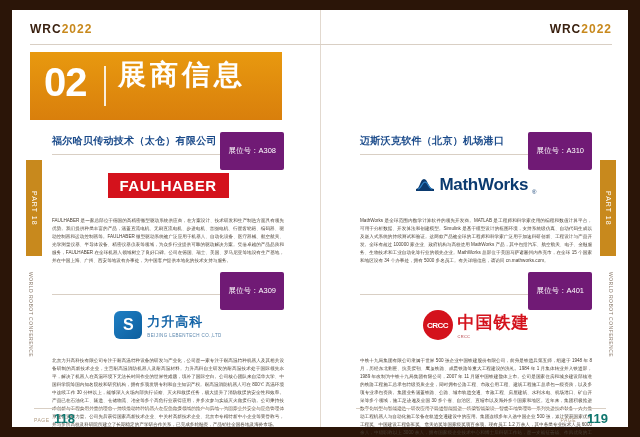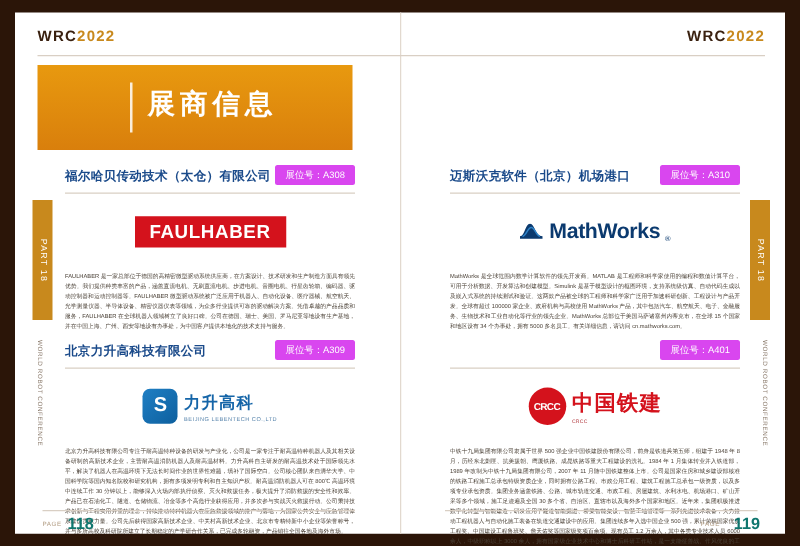--- a/index.html
+++ b/index.html
@@ -53,22 +53,22 @@
   }
   .title-num{
     position:absolute;left:14px;top:8px;
     font-size:40px;font-weight:bold;color:#ffffff;
     font-family:"Liberation Sans", sans-serif;letter-spacing:-1px;
   }
   .title-sep{
     position:absolute;left:74px;top:14px;width:2px;height:40px;background:#ffffff;opacity:.85;
   }
   .title-text{
-    position:absolute;left:88px;top:16px;
-    font-size:22px;font-weight:bold;color:#ffffff;letter-spacing:4px;
+    position:absolute;left:88px;top:4px;
+    font-size:28px;font-weight:bold;color:#ffffff;letter-spacing:4px;
   }
 
   
   .side-tab{
     position:absolute;width:16px;background:#c8891d;
     color:#fff;font-size:7px;letter-spacing:1px;
     display:flex;align-items:center;justify-content:center;
     writing-mode:vertical-rl;text-orientation:upright;
   }
   .tab-l{left:14px;top:150px;height:96px;}
@@ -83,22 +83,22 @@
 
   
   .card{position:absolute;}
   .card-head{position:relative;height:18px;}
   .co-name{
     position:absolute;left:0;top:0;font-size:10px;color:#1a4a8a;font-weight:bold;
     letter-spacing:.3px;
   }
   .booth{
     position:absolute;right:0;top:-2px;
-    background:#d946ef;color:#fff;font-size:7.5px;
-    padding:3px 8px;border-radius:2px;white-space:nowrap;
+    background:#701a75;color:#fff;font-size:7.5px;
+    padding:14px 8px;border-radius:2px;white-space:nowrap;
   }
   .rule{height:1px;background:#d9cfc4;margin-top:2px;}
   .logo-area{
     height:52px;display:flex;align-items:center;justify-content:center;
     margin-top:4px;
   }
   .desc{
     font-size:4.6px;line-height:1.75;color:#4a4036;text-align:justify;
     margin-top:6px;
   }
@@ -163,20 +163,21 @@
       <div class="logo logo-left">
         <span class="wrc">WRC</span><span>2022</span>
       </div>
       <div class="logo logo-right">
         <span class="wrc">WRC</span><span>2022</span>
       </div>
       <div class="hdr-rule"></div>
     </div>
 
     <div class="title-block">
+      <div class="title-num">02</div>
       <div class="title-sep"></div>
       <div class="title-text">展商信息</div>
     </div>
 
     <div class="side-tab tab-l">
       <span class="part">PART 18</span>
     </div>
     <div class="side-tab tab-r">
       <span class="part">PART 18</span>
     </div>
@@ -211,21 +212,20 @@
           </span>
           <span class="mw-txt">MathWorks</span>
             <span class="mw-reg">®</span>
         </span>
       </div>
       <div class="desc">MathWorks 是全球范围内数学计算软件的领先开发商。MATLAB 是工程师和科学家使用的编程和数值计算平台，可用于分析数据、开发算法和创建模型。Simulink 是基于模型设计的框图环境，支持系统级仿真、自动代码生成以及嵌入式系统的持续测试和验证。这两款产品被全球的工程师和科学家广泛用于加速科研创新、工程设计与产品开发。全球有超过 100000 家企业、政府机构与高校使用 MathWorks 产品，其中包括汽车、航空航天、电子、金融服务、生物技术和工业自动化等行业的领先企业。MathWorks 总部位于美国马萨诸塞州内蒂克市，在全球 15 个国家和地区设有 34 个办事处，拥有 5000 多名员工。有关详细信息，请访问 cn.mathworks.com。</div>
     </div>
 
     <div class="card" style="left:40px;top:264px;width:232px;">
       <div class="card-head">
-        <div class="co-name">北京力升高科技有限公司</div>
         <div class="booth">展位号：A309</div>
       </div>
       <div class="rule"></div>
       <div class="logo-area">
         <span class="lsgk">
           <span class="lsgk-badge">S</span>
           <span>
             <div class="lsgk-cn">力升高科</div>
             <div class="lsgk-en">BEIJING LEBENTECH CO.,LTD</div>
           </span>

